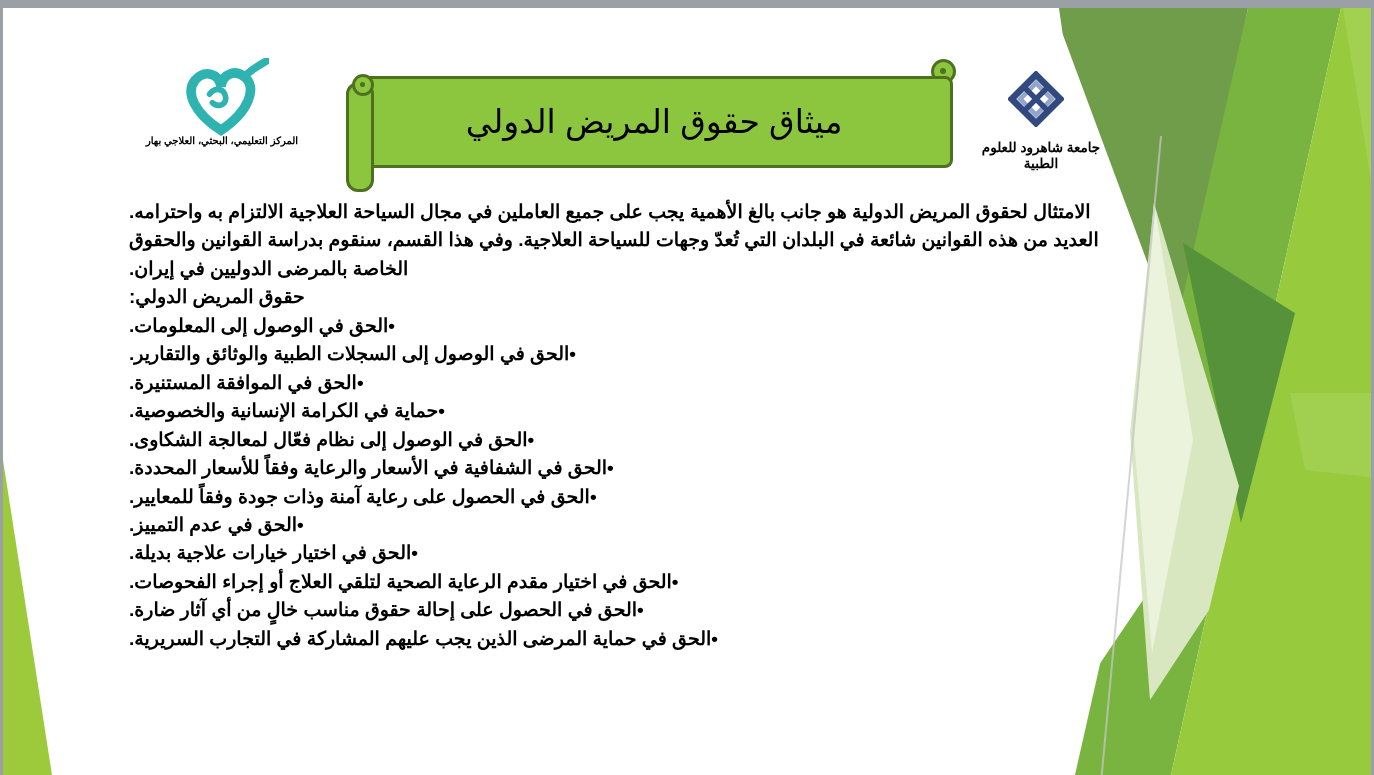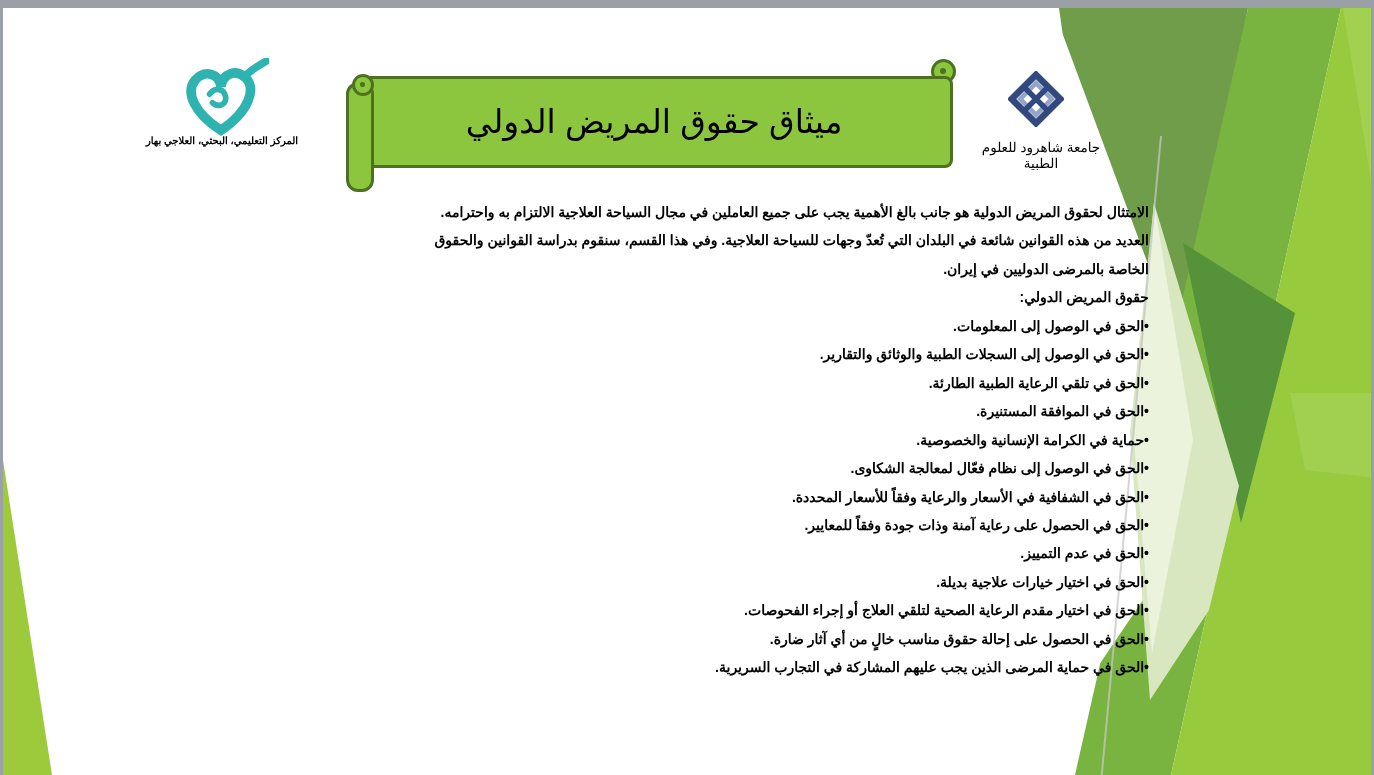--- a/index.html
+++ b/index.html
@@ -38,25 +38,25 @@
   .banner-title{position:absolute;left:352px;top:68px;width:598px;height:90px;z-index:9;
     display:flex;align-items:center;justify-content:center;direction:rtl;
     font-size:33px;color:#000;letter-spacing:0;}
 
   
   .logo-bahar{position:absolute;left:170px;top:50px;z-index:9;}
   .logo-bahar-caption{position:absolute;left:96px;top:127px;width:246px;z-index:9;
     direction:rtl;text-align:center;font-size:10px;font-weight:bold;color:#000;}
   .logo-uni{position:absolute;left:1005px;top:63px;z-index:9;}
   .logo-uni-caption{position:absolute;left:960px;top:131px;width:156px;z-index:9;
-    direction:rtl;text-align:center;font-size:13.5px;font-weight:normal;color:#000;}
+    direction:rtl;text-align:center;font-size:13.5px;font-weight:bold;color:#000;}
 
   
   .body-text{position:absolute;top:190px;right:222px;width:1020px;z-index:10;
-    direction:rtl;text-align:right;font-weight:bold;font-size:14px;
+    direction:rtl;text-align:left;font-weight:bold;font-size:19px;
     line-height:28.45px;color:#000;}
   .body-text div{white-space:nowrap;}
 </style>
 </head>
 <body>
 
 <div class="slide">
 
   <div class="shape g-olive"></div>
   <div class="shape g-medium"></div>
@@ -103,21 +103,20 @@
   </div>
   <div class="logo-uni-caption">جامعة شاهرود للعلوم الطبية</div>
 
   <div class="body-text">
     <div>الامتثال لحقوق المريض الدولية هو جانب بالغ الأهمية يجب على جميع العاملين في مجال السياحة العلاجية الالتزام به واحترامه.</div>
     <div>العديد من هذه القوانين شائعة في البلدان التي تُعدّ وجهات للسياحة العلاجية. وفي هذا القسم، سنقوم بدراسة القوانين والحقوق</div>
     <div>الخاصة بالمرضى الدوليين في إيران.</div>
     <div>حقوق المريض الدولي:</div>
     <div>•الحق في الوصول إلى المعلومات.</div>
     <div>•الحق في الوصول إلى السجلات الطبية والوثائق والتقارير.</div>
-    <div>•الحق في تلقي الرعاية الطبية الطارئة.</div>
     <div>•الحق في الموافقة المستنيرة.</div>
     <div>•حماية في الكرامة الإنسانية والخصوصية.</div>
     <div>•الحق في الوصول إلى نظام فعّال لمعالجة الشكاوى.</div>
     <div>•الحق في الشفافية في الأسعار والرعاية وفقاً للأسعار المحددة.</div>
     <div>•الحق في الحصول على رعاية آمنة وذات جودة وفقاً للمعايير.</div>
     <div>•الحق في عدم التمييز.</div>
     <div>•الحق في اختيار خيارات علاجية بديلة.</div>
     <div>•الحق في اختيار مقدم الرعاية الصحية لتلقي العلاج أو إجراء الفحوصات.</div>
     <div>•الحق في الحصول على إحالة حقوق مناسب خالٍ من أي آثار ضارة.</div>
     <div>•الحق في حماية المرضى الذين يجب عليهم المشاركة في التجارب السريرية.</div>

